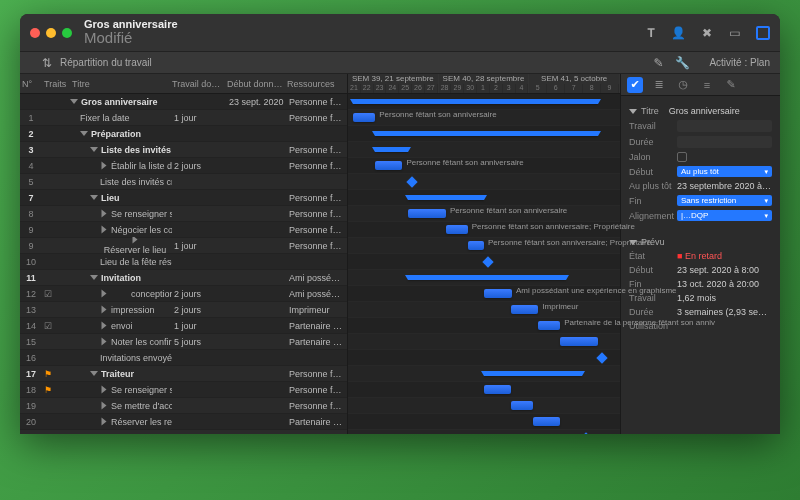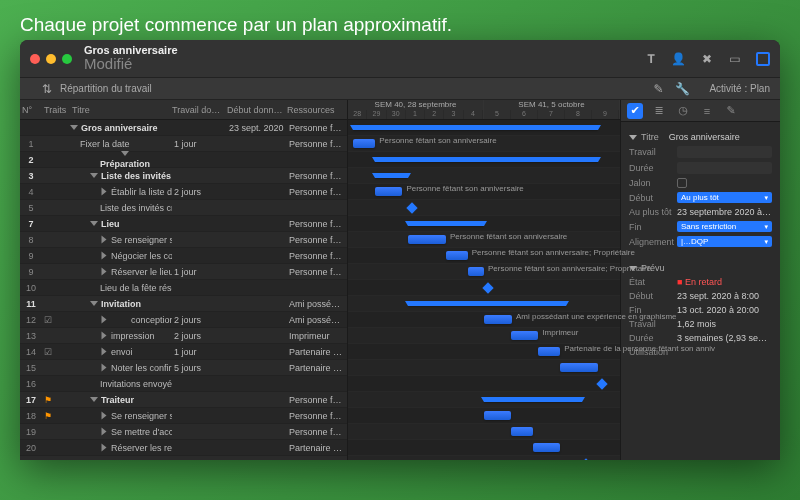--- a/index.html
+++ b/index.html
@@ -65,21 +65,20 @@
 .ival{color:#ccc;overflow:hidden;text-overflow:ellipsis;white-space:nowrap}
 .isel{background:#2478ff;color:#fff;padding:1px 4px;border-radius:2px;font-size:8px;display:flex;justify-content:space-between;align-items:center}
 .isel::after{content:"▾";font-size:7px}
 .ilate{color:#ff5555}
 .ilate::before{content:"■ ";color:#ff3333}
 </style>
 </head>
 <body>
 
 <div class="bg">
-  <div class="hero-title">Chaque projet commence par un plan approximatif.</div>
 
   <div class="app">
     <div class="titlebar">
       <div class="traffic">
         <div class="tl r"></div>
         <div class="tl y"></div>
         <div class="tl g"></div>
       </div>
       <div class="titleinfo">
         <div class="apptitle">Gros anniversaire</div>
@@ -134,21 +133,21 @@
               <div class="title" style="padding-left: 10px;">
                 <span>Fixer la date</span>
               </div>
               <div>1 jour</div>
               <div></div>
               <div>Personne fêtan</div>
             </div>
             <div class="orow even bold">
               <div class="num">2</div>
               <div></div>
-              <div class="title" style="padding-left: 10px; flex-direction: column;">
+              <div class="title" style="padding-left: 10px;">
                 <span class="disc"></span>
                 <span>Préparation</span>
               </div>
               <div></div>
               <div></div>
               <div></div>
             </div>
             <div class="orow odd bold">
               <div class="num">3</div>
               <div></div>
@@ -210,21 +209,21 @@
                 <span class="disc closed"></span>
                 <span>Négocier les conditions</span>
               </div>
               <div></div>
               <div></div>
               <div>Personne fêtan</div>
             </div>
             <div class="orow odd">
               <div class="num">9</div>
               <div></div>
-              <div class="title" style="padding-left: 30px;">
+              <div class="title" style="padding-left: 30px; flex-direction: column;">
                 <span class="disc closed"></span>
                 <span>Réserver le lieu</span>
               </div>
               <div>1 jour</div>
               <div></div>
               <div>Personne fêtan</div>
             </div>
             <div class="orow even">
               <div class="num">10</div>
               <div></div>
@@ -352,20 +351,32 @@
               </div>
               <div></div>
               <div></div>
               <div></div>
             </div>
           </div>
       </div>
 
       <div class="gantt">
         <div class="gh" id="gh">
+            <div class="ghweek">
+              <div class="ghw1">SEM 39, 21 septembre</div>
+              <div class="ghw2">
+                <div>21</div>
+                <div>22</div>
+                <div>23</div>
+                <div>24</div>
+                <div>25</div>
+                <div>26</div>
+                <div>27</div>
+              </div>
+            </div>
             <div class="ghweek">
               <div class="ghw1">SEM 40, 28 septembre</div>
               <div class="ghw2">
                 <div>28</div>
                 <div>29</div>
                 <div>30</div>
                 <div>1</div>
                 <div>2</div>
                 <div>3</div>
                 <div>4</div>

